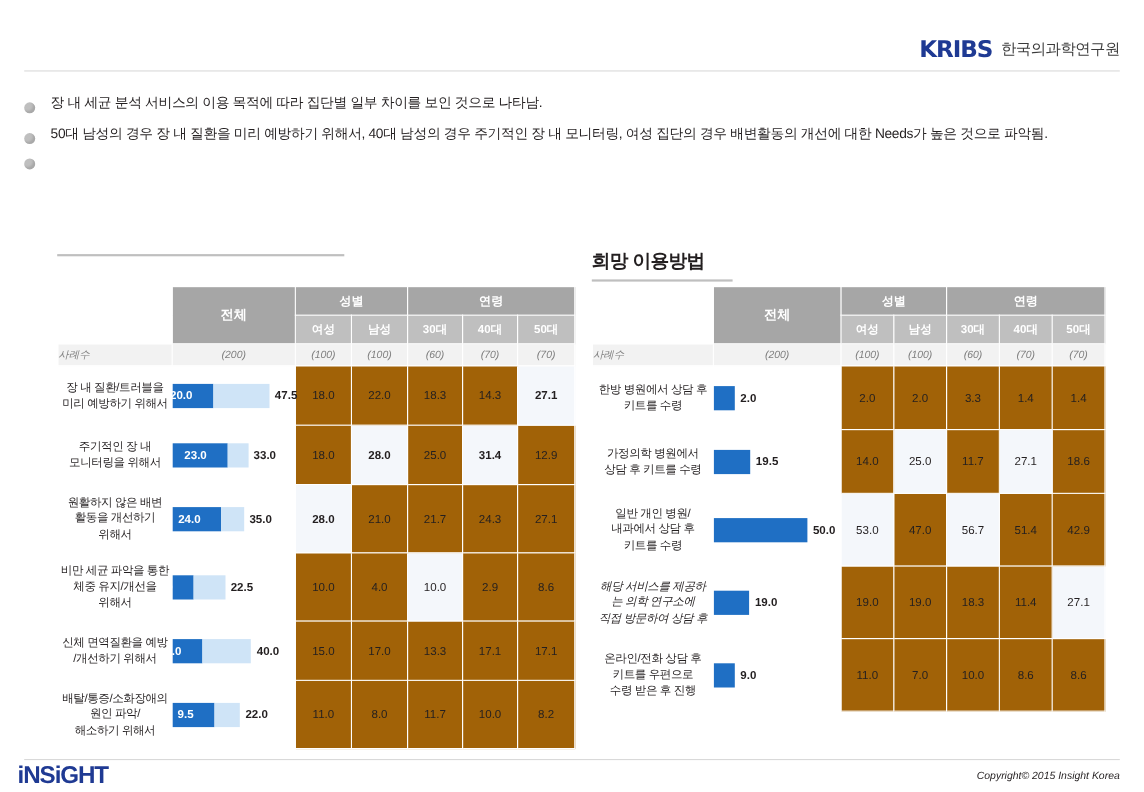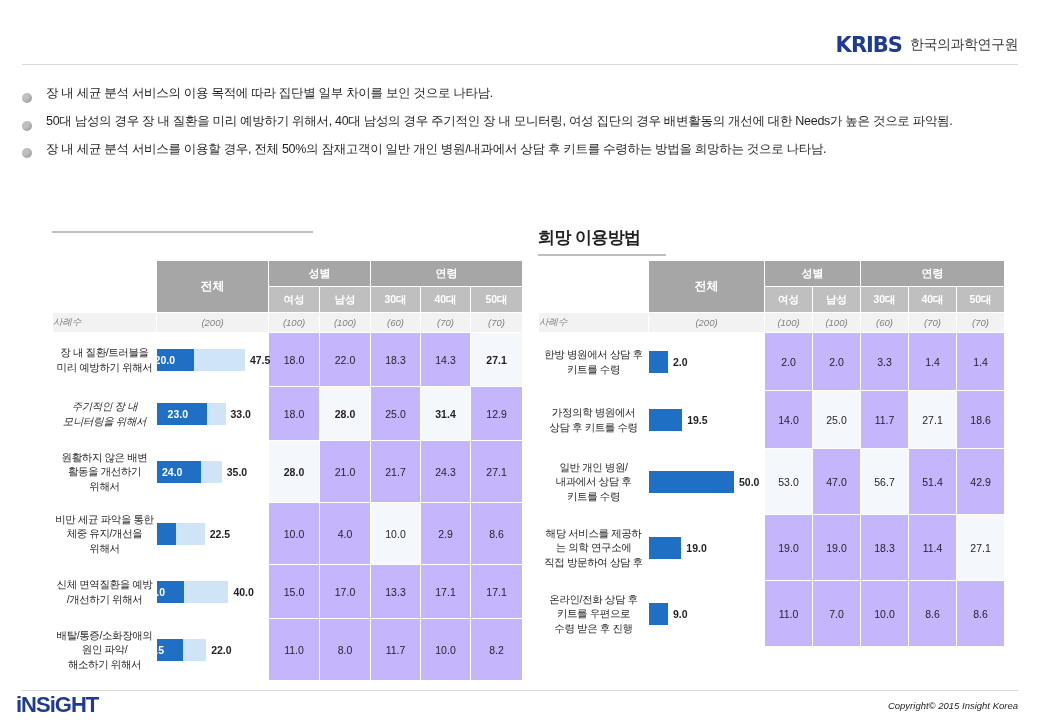--- a/index.html
+++ b/index.html
@@ -97,21 +97,21 @@
     background:#f2f2f2; color:#808080; font-style:italic; font-size:9.5px;
     height:20px;
   }
   .srow td.slabel { text-align:left; padding-right:6px; }
 
   .rlabel {
     text-align:right; padding-right:8px; font-size:10.5px; line-height:1.35;
     color:#231f20; background:#ffffff; letter-spacing:-0.4px;
   }
   .cell {
-    font-size:10.5px; color:#231f20; background:#c4b5fd;
+    font-size:10.5px; color:#231f20; background:#a16207;
   }
   .cell.tint { background:#f4f7fb; }
   .cell.bold { font-weight:bold; }
   .barcell { background:#ffffff; position:relative; padding:0 0 0 4px; }
 
   
   .bar-wrap { position:relative; height:28px; display:flex; align-items:center; }
   .bar-dark {
     height:22px; background:#1f6fc4; color:#ffffff; font-weight:bold;
     font-size:10.5px; display:flex; align-items:center; justify-content:flex-end;
@@ -160,21 +160,20 @@
   <div class="bullet">
     <span class="bdot"></span>
     <span class="btext">장 내 세균 분석 서비스의 이용 목적에 따라 집단별 일부 차이를 보인 것으로 나타남.</span>
   </div>
   <div class="bullet">
     <span class="bdot"></span>
     <span class="btext">50대 남성의 경우 장 내 질환을 미리 예방하기 위해서, 40대 남성의 경우 주기적인 장 내 모니터링, 여성 집단의 경우 배변활동의 개선에 대한 Needs가 높은 것으로 파악됨.</span>
   </div>
   <div class="bullet">
     <span class="bdot"></span>
-    <span class="btext">장 내 세균 분석 서비스를 이용할 경우, 전체 50%의 잠재고객이 일반 개인 병원/내과에서 상담 후 키트를 수령하는 방법을 희망하는 것으로 나타남.</span>
   </div>
 </div>
 
 <div class="sec-title" id="title-left">
   <span class="underline"></span>
 </div>
 <div class="sec-title" id="title-right">
   <span>희망 이용방법</span>
   <span class="underline"></span>
 </div>
@@ -226,21 +225,21 @@
             <span class="bar-val">47.5</span>
           </div>
         </td>
         <td class="cell">18.0</td>
         <td class="cell">22.0</td>
         <td class="cell">18.3</td>
         <td class="cell">14.3</td>
         <td class="cell tint bold">27.1</td>
       </tr>
     <tr id="L1">
-        <td class="rlabel" style="height: 54px; font-style: italic;">
+        <td class="rlabel" style="height: 54px;">
           <div>주기적인 장 내</div>
           <div>모니터링을 위해서</div>
         </td>
         <td class="barcell">
           <div class="bar-wrap">
             <div class="bar-dark" style="width: 50px;">23.0</div>
             <div class="bar-light" style="width: 18.5px;"></div>
             <span class="bar-val">33.0</span>
           </div>
         </td>
@@ -307,21 +306,21 @@
         <td class="cell">17.1</td>
       </tr>
     <tr id="L5">
         <td class="rlabel" style="height: 62px;">
           <div>배탈/통증/소화장애의</div>
           <div>원인 파악/</div>
           <div>해소하기 위해서</div>
         </td>
         <td class="barcell">
           <div class="bar-wrap">
-            <div class="bar-dark" style="width: 26px;">9.5</div>
+            <div class="bar-dark" style="width: 38px;">9.5</div>
             <div class="bar-light" style="width: 23.125px;"></div>
             <span class="bar-val">22.0</span>
           </div>
         </td>
         <td class="cell">11.0</td>
         <td class="cell">8.0</td>
         <td class="cell">11.7</td>
         <td class="cell">10.0</td>
         <td class="cell">8.2</td>
       </tr>
@@ -409,21 +408,21 @@
             <span class="bar-val">50.0</span>
           </div>
         </td>
         <td class="cell tint">53.0</td>
         <td class="cell">47.0</td>
         <td class="cell tint">56.7</td>
         <td class="cell">51.4</td>
         <td class="cell">42.9</td>
       </tr>
     <tr id="R3">
-        <td class="rlabel" style="height: 66px;">
+        <td class="rlabel" style="height: 66px; font-style: italic;">
           <div>해당 서비스를 제공하</div>
           <div>는 의학 연구소에</div>
           <div>직접 방문하여 상담 후</div>
         </td>
         <td class="barcell">
           <div class="bar-wrap solo">
             <div class="bar-dark" style="width: 32.3px;"></div>
             <span class="bar-val">19.0</span>
           </div>
         </td>

